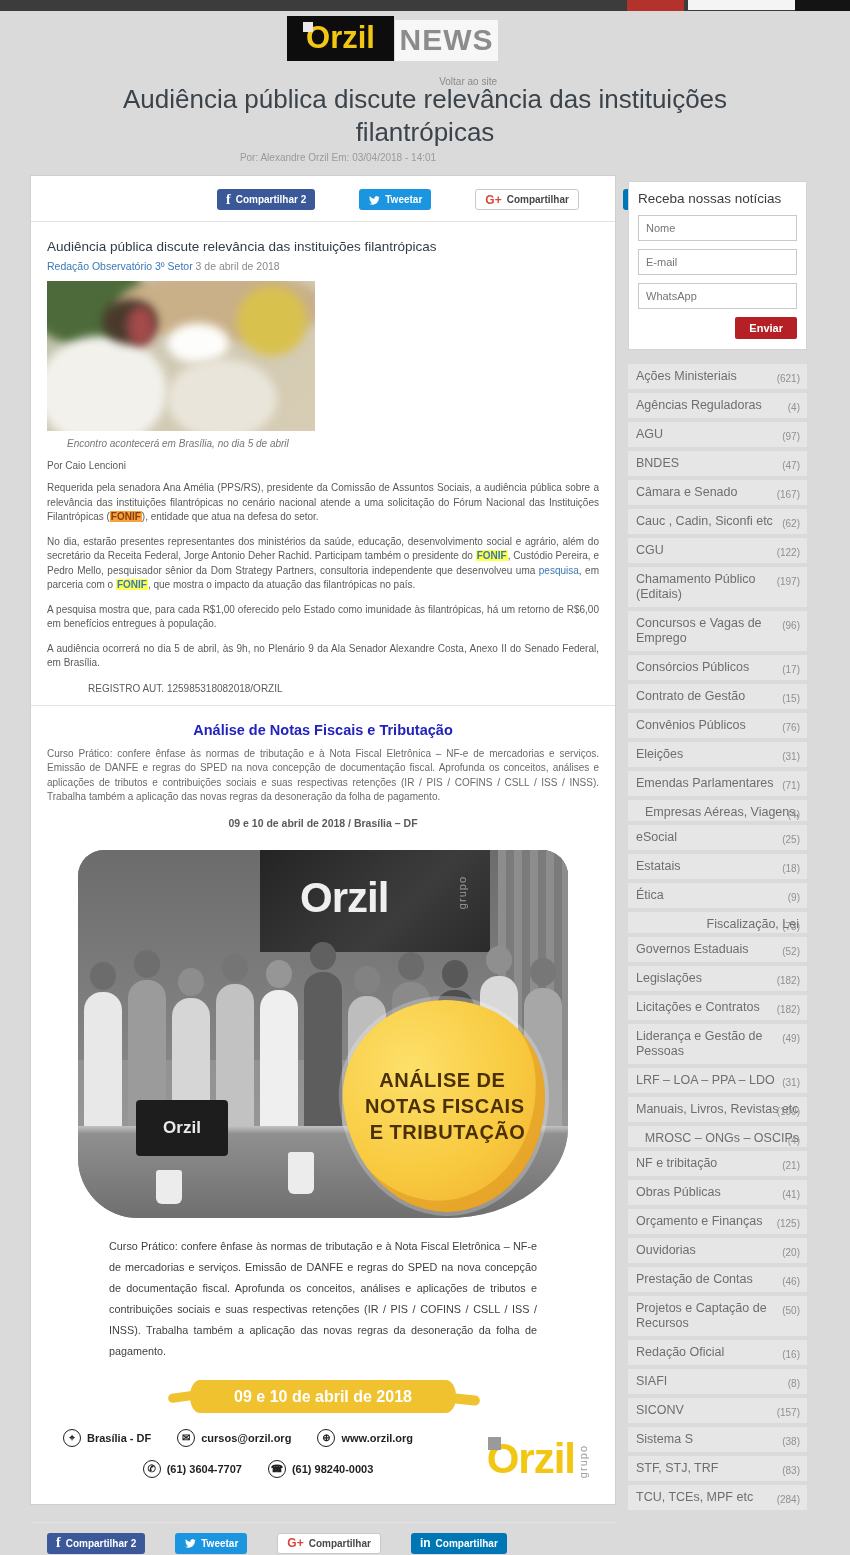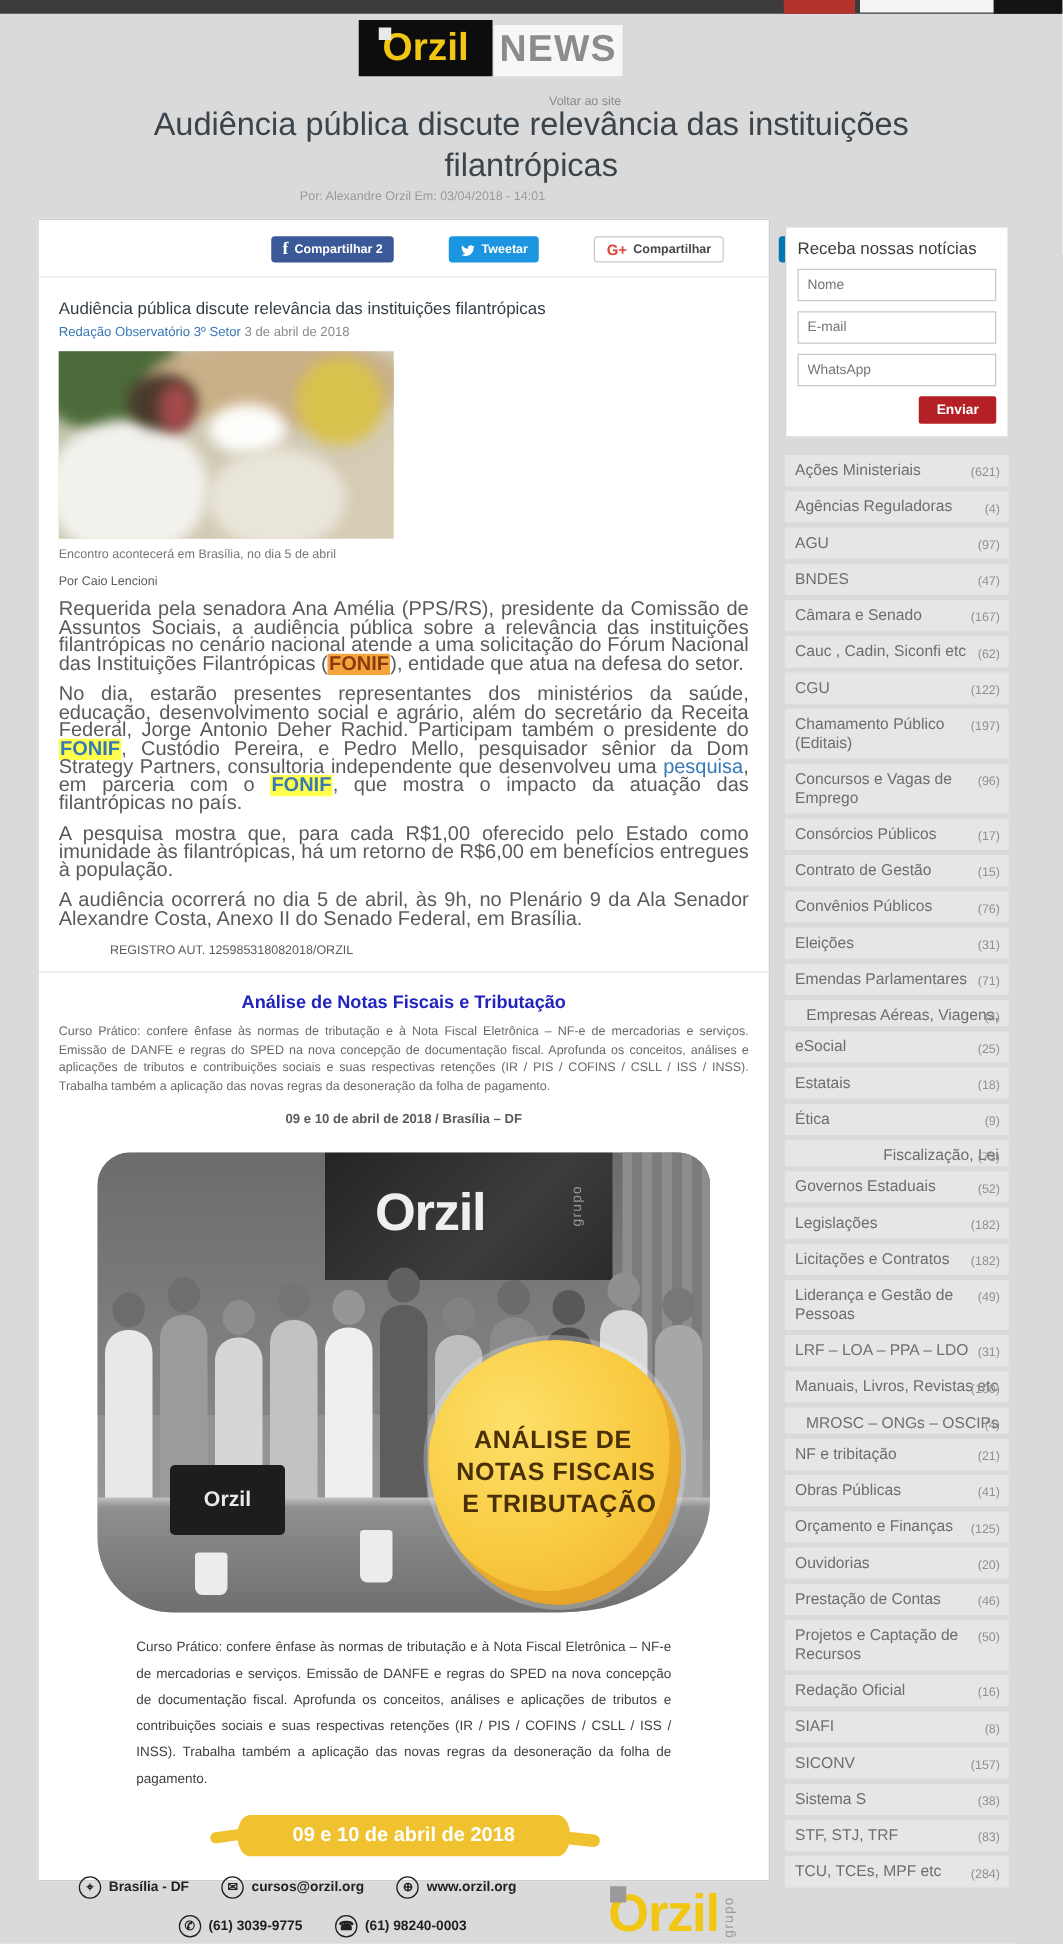--- a/index.html
+++ b/index.html
@@ -36,23 +36,23 @@
   .sbtn .inico { font-weight:bold; font-size:12px; letter-spacing:0; }
 
   .card hr { border:none; border-top:1px solid #e3e3e3; margin:11px -16px 0 -16px; }
   .art-h2 { margin-top:17px; font-size:13.5px; font-weight:500; color:#323c46; }
   .art-meta { margin-top:6px; font-size:10.5px; }
   .art-meta a { color:#3879b5; text-decoration:none; }
   .art-meta .dt { color:#8a8a8a; }
 
   .art-photo { margin-top:9px; width:268px; height:150px; position:relative; overflow:hidden; background:linear-gradient(135deg,#b9c2a8 0%,#cfc9b4 40%,#d8cdb4 100%); }
   .art-photo .blob { position:absolute; filter:blur(5px); border-radius:50%; }
-  .art-caption { margin-top:7px; font-size:10px; color:#777; }
+  .art-caption { margin-top:7px; font-size:10px; font-style:italic; color:#777;margin-left:20px; }
   .art-author { margin-top:11px; font-size:10px; color:#5a5a5a; }
-  .art-p { margin-top:10px; font-size:16px; line-height:14.5px; color:#5a5a5a; text-align:justify; }
+  .art-p { margin-top:10px; font-size:10px; line-height:14.5px; color:#5a5a5a; text-align:justify; }
   .hl-o { background:#f5a33b; color:#8a3a10; font-weight:bold; text-decoration:none; padding:0 1px; }
   .hl-y { background:#ffff4d; color:#3879b5; font-weight:bold; text-decoration:none; padding:0 1px; }
   .plink { color:#3879b5; text-decoration:none; }
   .registro { margin-top:12px; font-size:10px; color:#5a5a5a;padding-left:41px; }
 
   .course-title { margin-top:16px; text-align:center; font-size:14.5px; font-weight:bold; color:#2222bf; }
   .course-desc { margin-top:9px; font-size:10px; line-height:14.5px; color:#6a6a6a; text-align:justify; }
   .course-date { margin-top:12px; text-align:center; font-size:10.5px; font-weight:bold; color:#5a5a5a; }
 
   
@@ -242,21 +242,21 @@
             <b>cursos@orzil.org</b>
           </span>
         <span class="c-item">
             <span class="cicon">⊕</span>
             <b>www.orzil.org</b>
           </span>
       </div>
       <div class="c-row second">
         <span class="c-item">
             <span class="cicon">✆</span>
-            <b>(61) 3039-9775</b>
+            <b>(61) 3604-7707</b>
           </span>
         <span class="c-item">
             <span class="cicon">☎</span>
             <b>(61) 98240-0003</b>
           </span>
       </div>
     </div>
     <div class="flyer-logo">
       <span class="oz">Orzil</span>
       <span class="sq"></span>

